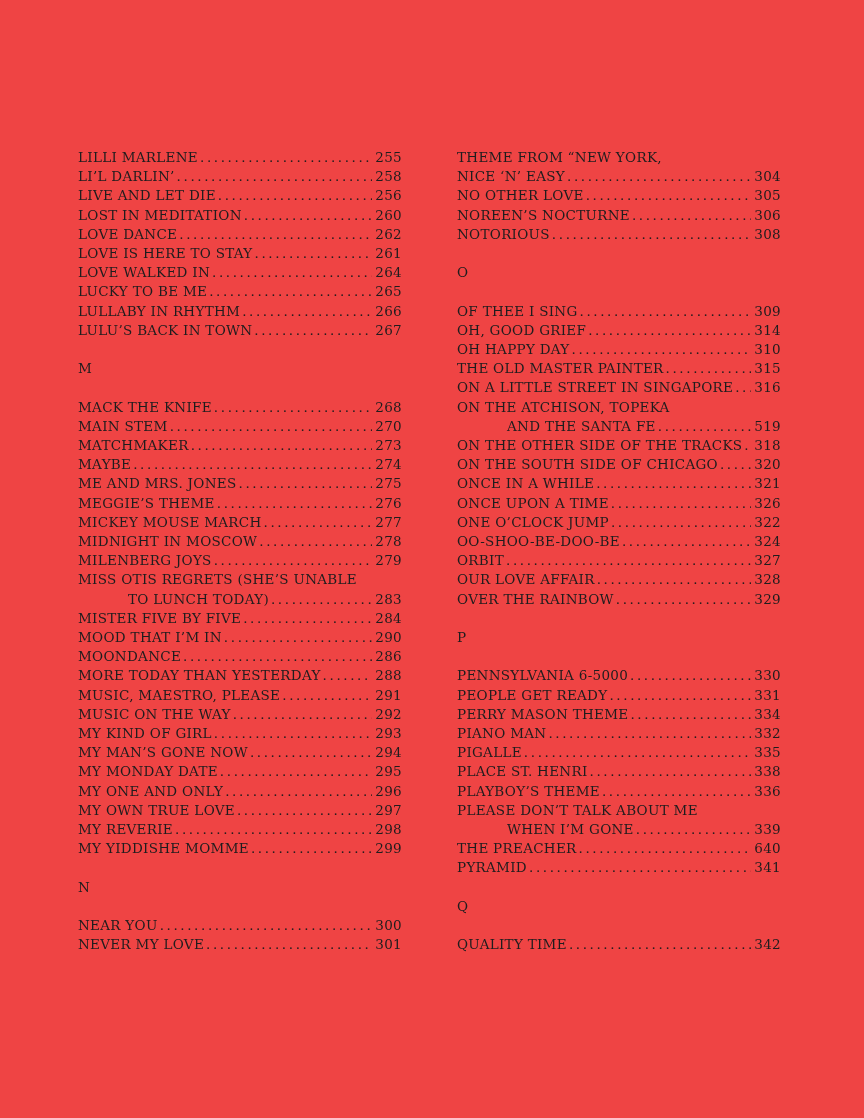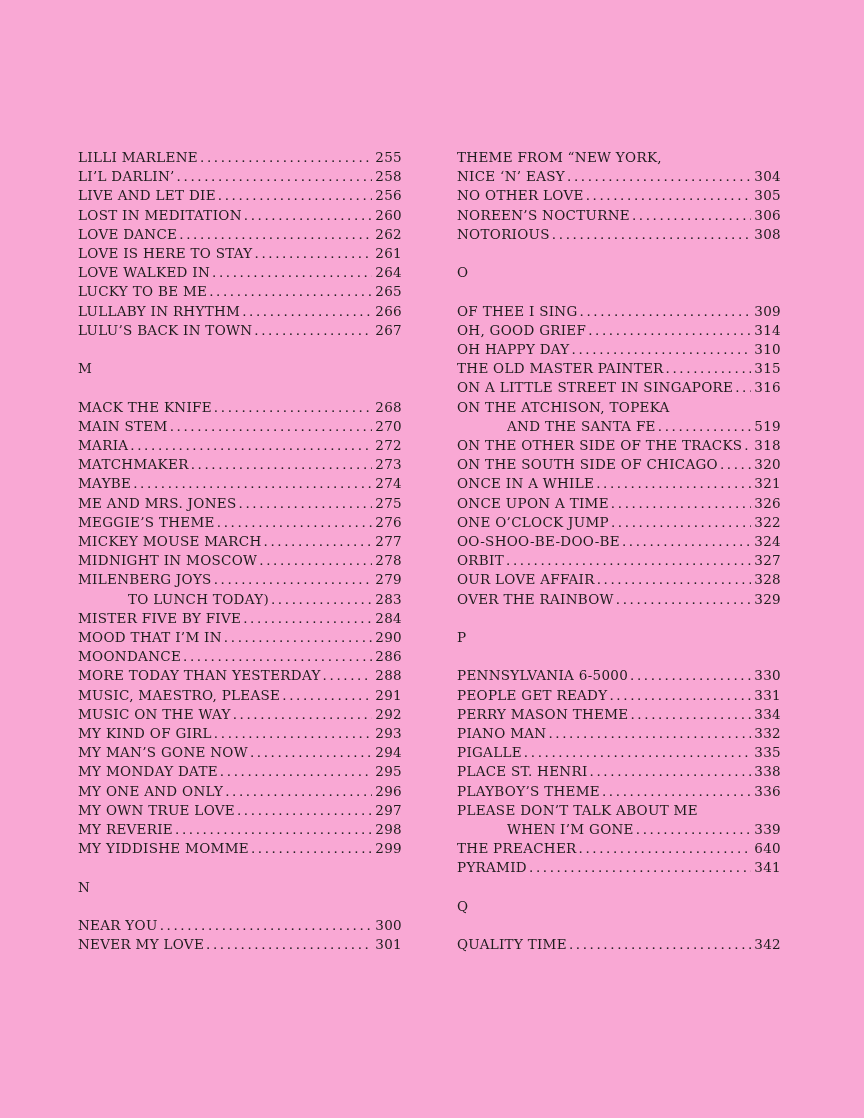--- a/index.html
+++ b/index.html
@@ -1,19 +1,19 @@
 <!DOCTYPE html>
 <html><head>
 <meta charset="utf-8">
 <style>
   html, body { margin: 0; padding: 0; background: #ffffff; }
   .page {
     width: 864px;
     height: 1118px;
-    background: #f9a8d4;
+    background: #ef4444;
     box-sizing: border-box;
     padding: 148px 82px 0 78px;
     font-family: "DejaVu Serif", serif;
     color: #1f1d1e;
     overflow: hidden;
   }
   .columns { display: flex; gap: 55px; }
   .column { width: 324px; flex: 0 0 324px; }
   .entry, .line1, .section-header {
     font-size: 13.5px;
@@ -93,25 +93,20 @@
           <span class="t">MACK THE KNIFE</span>
           <span class="leader"></span>
           <span class="pg">268</span>
         </div>
         <div class="entry">
           <span class="t">MAIN STEM</span>
           <span class="leader"></span>
           <span class="pg">270</span>
         </div>
         <div class="entry">
-          <span class="t">MARIA</span>
-          <span class="leader"></span>
-          <span class="pg">272</span>
-        </div>
-        <div class="entry">
           <span class="t">MATCHMAKER</span>
           <span class="leader"></span>
           <span class="pg">273</span>
         </div>
         <div class="entry">
           <span class="t">MAYBE</span>
           <span class="leader"></span>
           <span class="pg">274</span>
         </div>
         <div class="entry">
@@ -133,20 +128,21 @@
           <span class="t">MIDNIGHT IN MOSCOW</span>
           <span class="leader"></span>
           <span class="pg">278</span>
         </div>
         <div class="entry">
           <span class="t">MILENBERG JOYS</span>
           <span class="leader"></span>
           <span class="pg">279</span>
         </div>
         <div>
+          <div class="line1"><span class="t">MISS OTIS REGRETS (SHE’S UNABLE</span></div>
           <div class="entry">
             <span class="t indent">TO LUNCH TODAY)</span>
             <span class="leader"></span>
             <span class="pg">283</span>
           </div>
         </div>
         <div class="entry">
           <span class="t">MISTER FIVE BY FIVE</span>
           <span class="leader"></span>
           <span class="pg">284</span>

